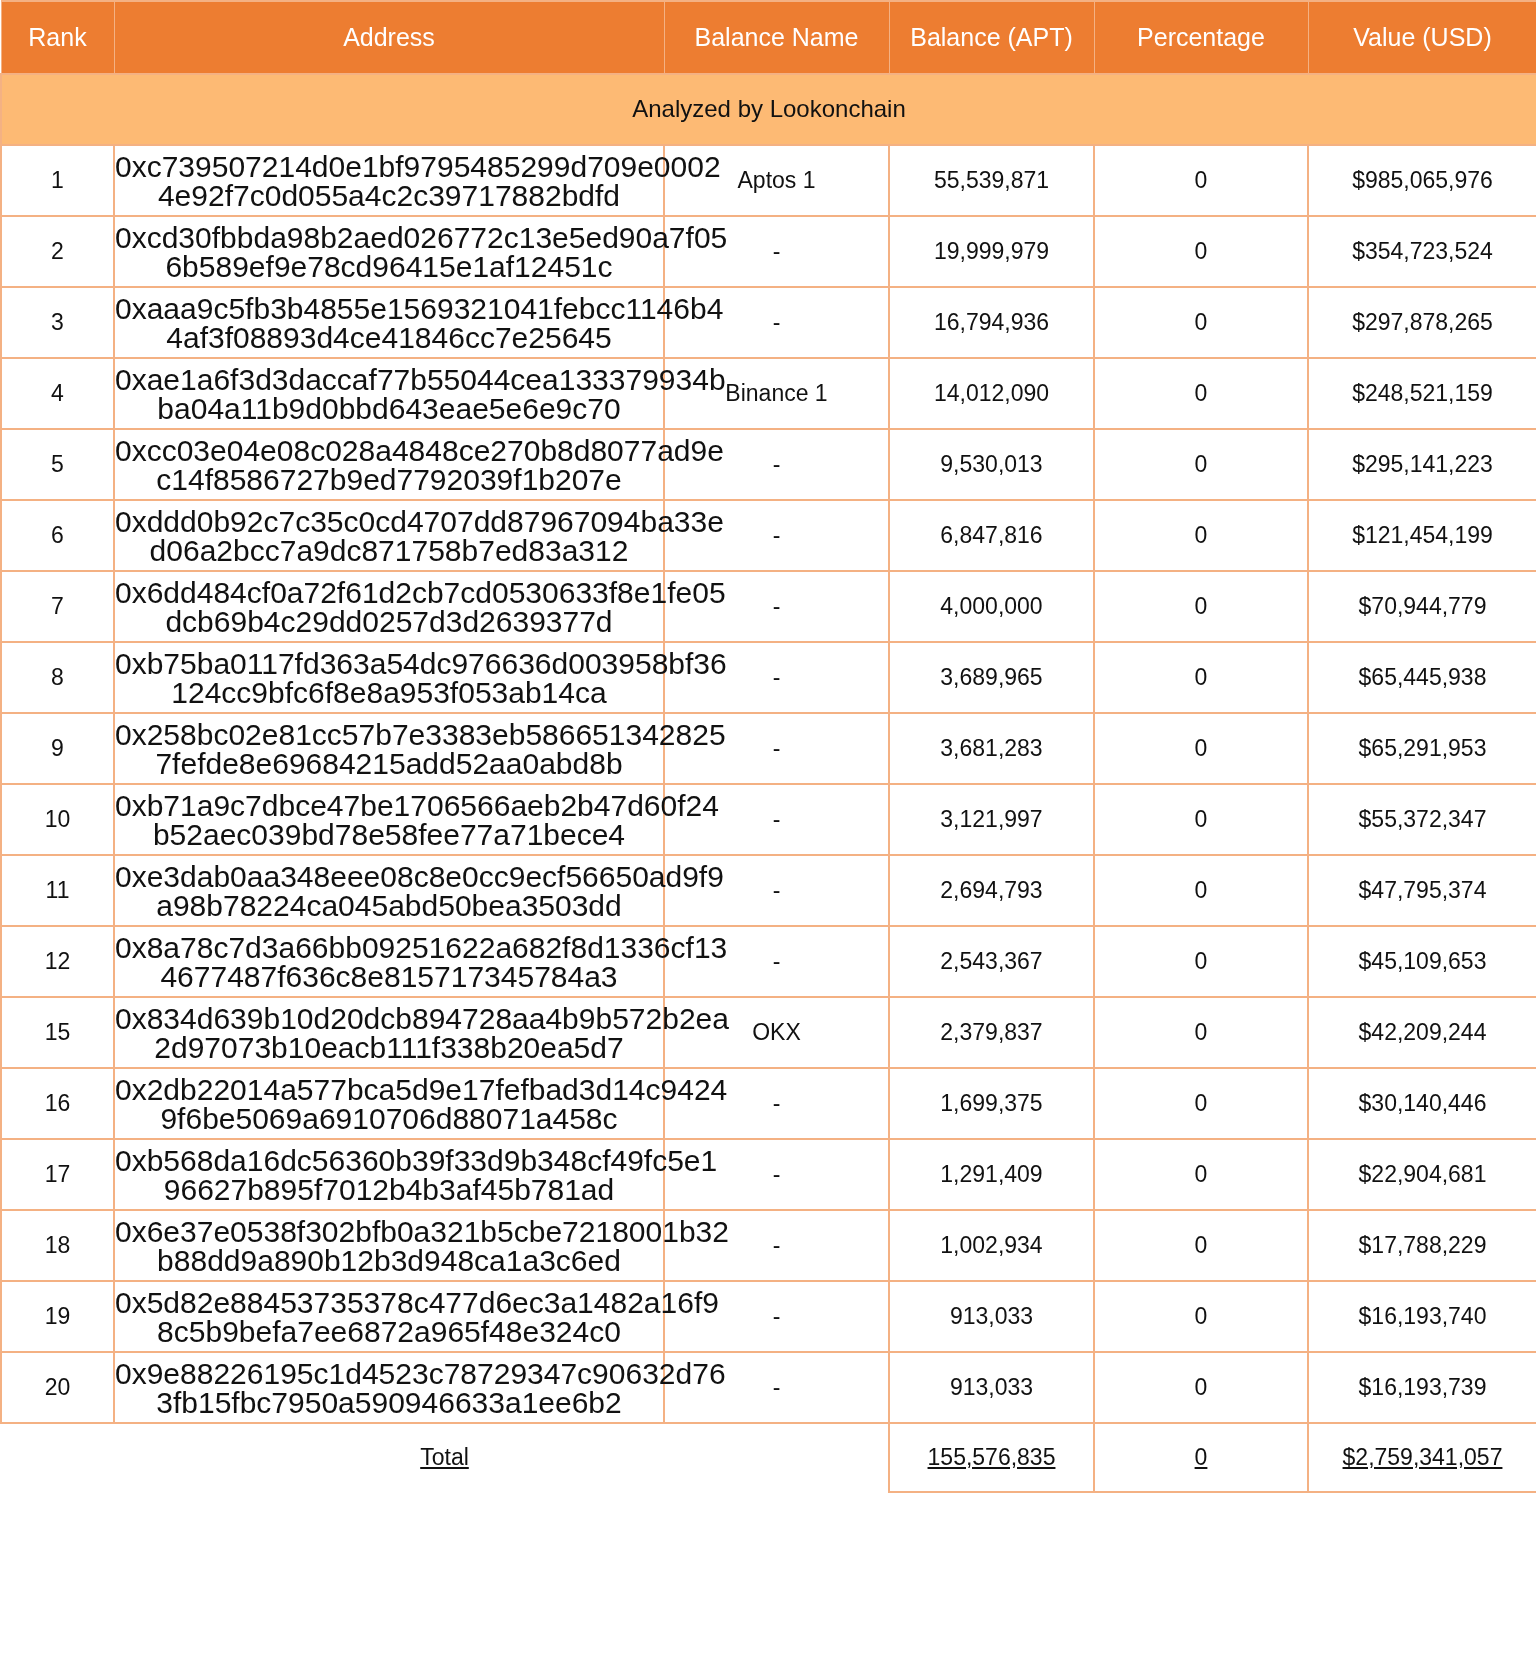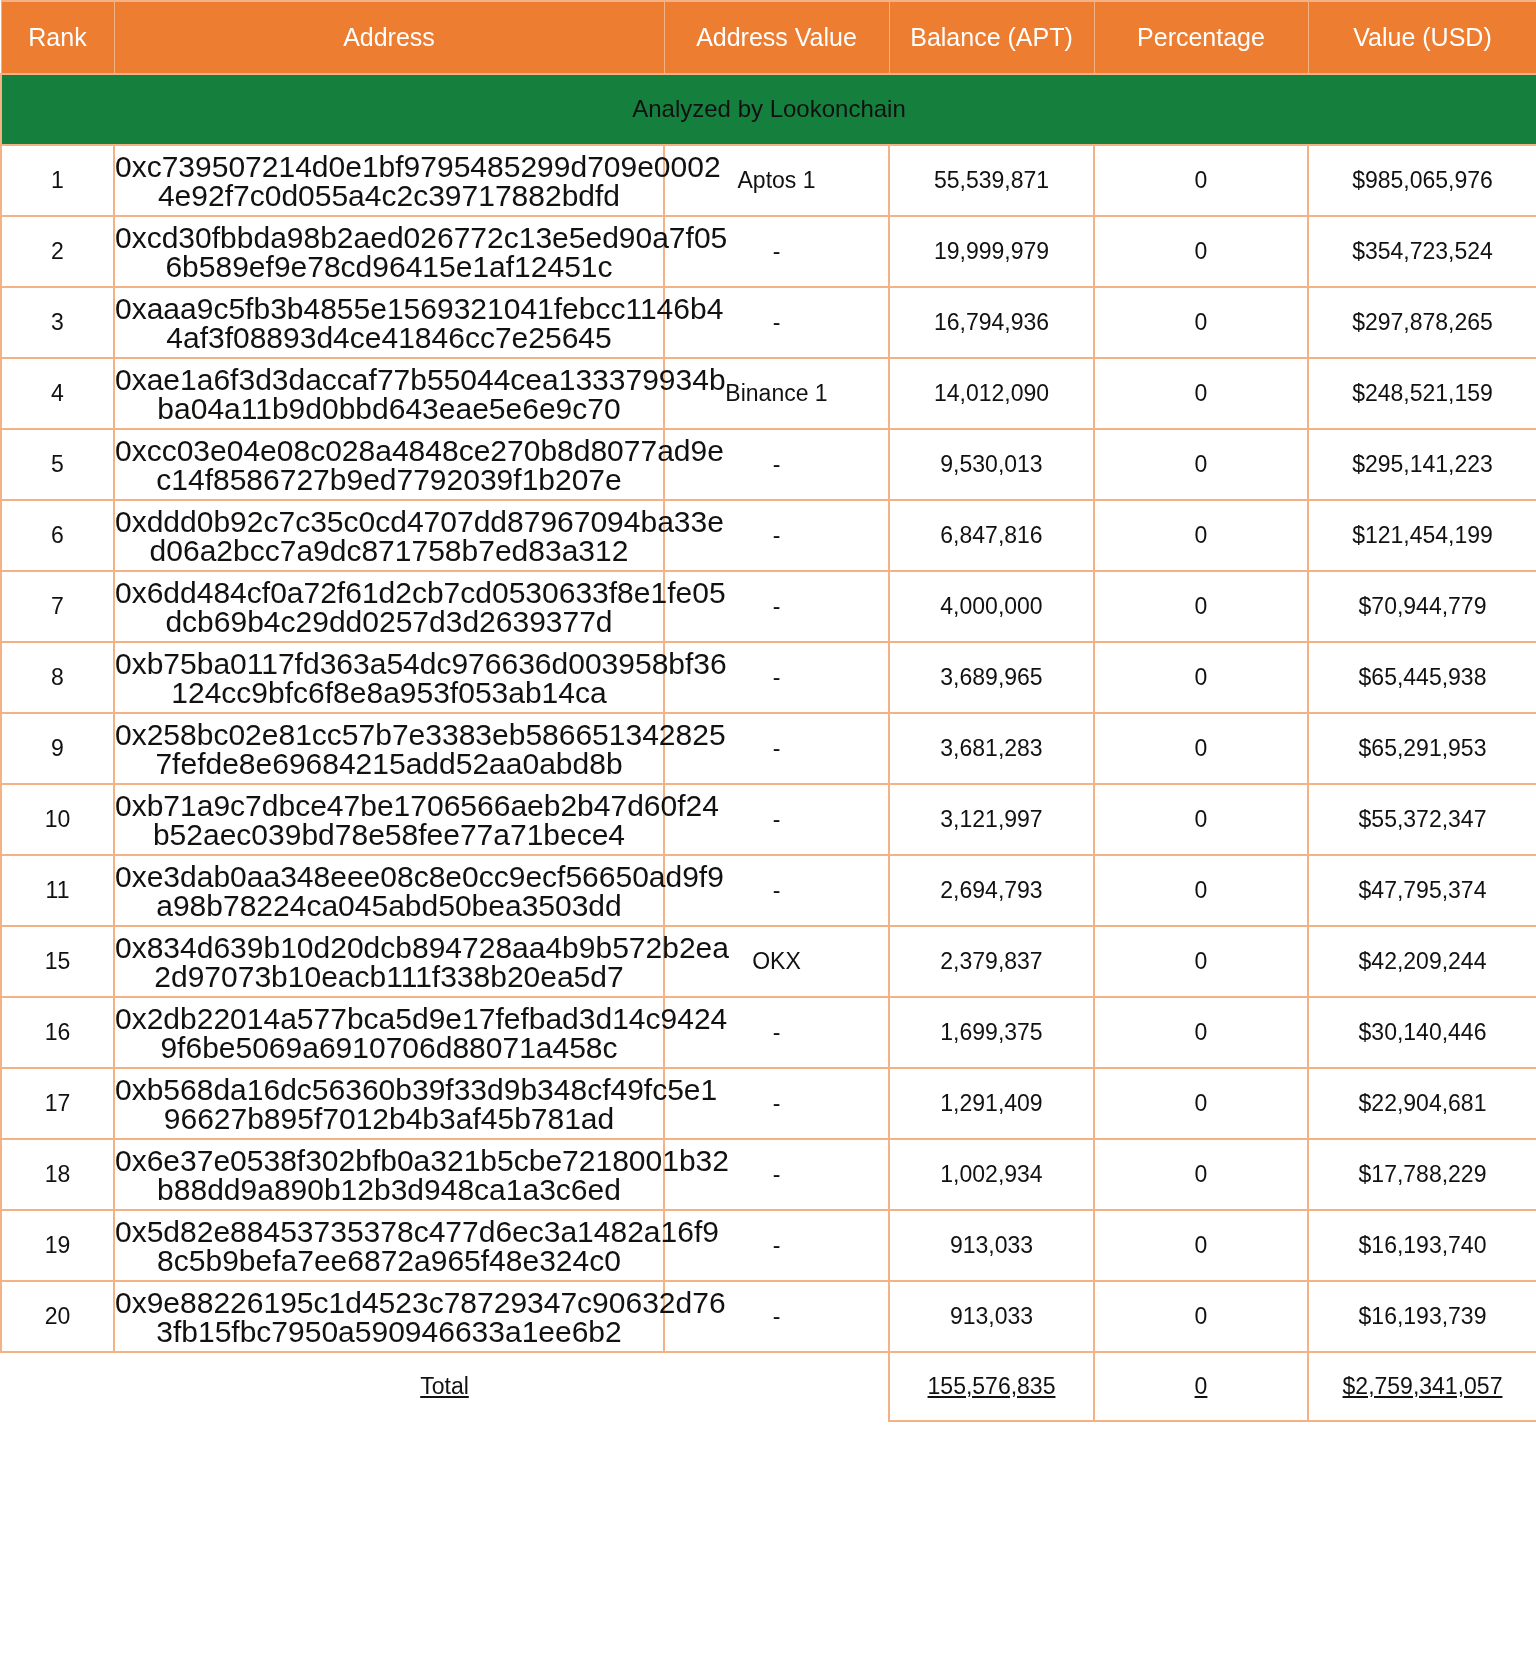--- a/index.html
+++ b/index.html
@@ -31,21 +31,21 @@
   }
   .holders td {
     border: 2px solid #f4b183;
     text-align: center;
     font-size: 23px;
     height: 69px;
     padding: 0;
     line-height: 1.2;
   }
   .holders tr.credit td {
-    background: #15803d;
+    background: #fdba74;
     font-size: 24px;
     height: 69px;
   }
   .holders td.addr { font-size: 30px; line-height: 29px; }
   .holders tr.total-row td.total-label {
     border-left: none;
     border-bottom: none;
   }
   .holders tr.total-row td { height: 67px; text-decoration: underline; }
 </style>
@@ -58,21 +58,21 @@
       <col class="c-addr">
       <col class="c-name">
       <col class="c-bal">
       <col class="c-pct">
       <col class="c-val">
   </colgroup>
   <thead>
     <tr>
       <th>Rank</th>
       <th>Address</th>
-      <th>Address Value</th>
+      <th>Balance Name</th>
       <th>Balance (APT)</th>
       <th>Percentage</th>
       <th>Value (USD)</th>
     </tr>
   </thead>
   <tbody id="table-body">
     <tr class="credit">
       <td colspan="6">Analyzed by Lookonchain</td>
     </tr>
 
@@ -201,20 +201,31 @@
     <td class="addr">
       <span>0xe3dab0aa348eee08c8e0cc9ecf56650ad9f9</span><br>
       <span>a98b78224ca045abd50bea3503dd</span>
     </td>
     <td>-</td>
     <td>2,694,793</td>
     <td>0</td>
     <td>$47,795,374</td>
   </tr>
 
+  <tr>
+    <td>12</td>
+    <td class="addr">
+      <span>0x8a78c7d3a66bb09251622a682f8d1336cf13</span><br>
+      <span>4677487f636c8e815717345784a3</span>
+    </td>
+    <td>-</td>
+    <td>2,543,367</td>
+    <td>0</td>
+    <td>$45,109,653</td>
+  </tr>
 
 
 
   <tr>
     <td>15</td>
     <td class="addr">
       <span>0x834d639b10d20dcb894728aa4b9b572b2ea</span><br>
       <span>2d97073b10eacb111f338b20ea5d7</span>
     </td>
     <td>OKX</td>

